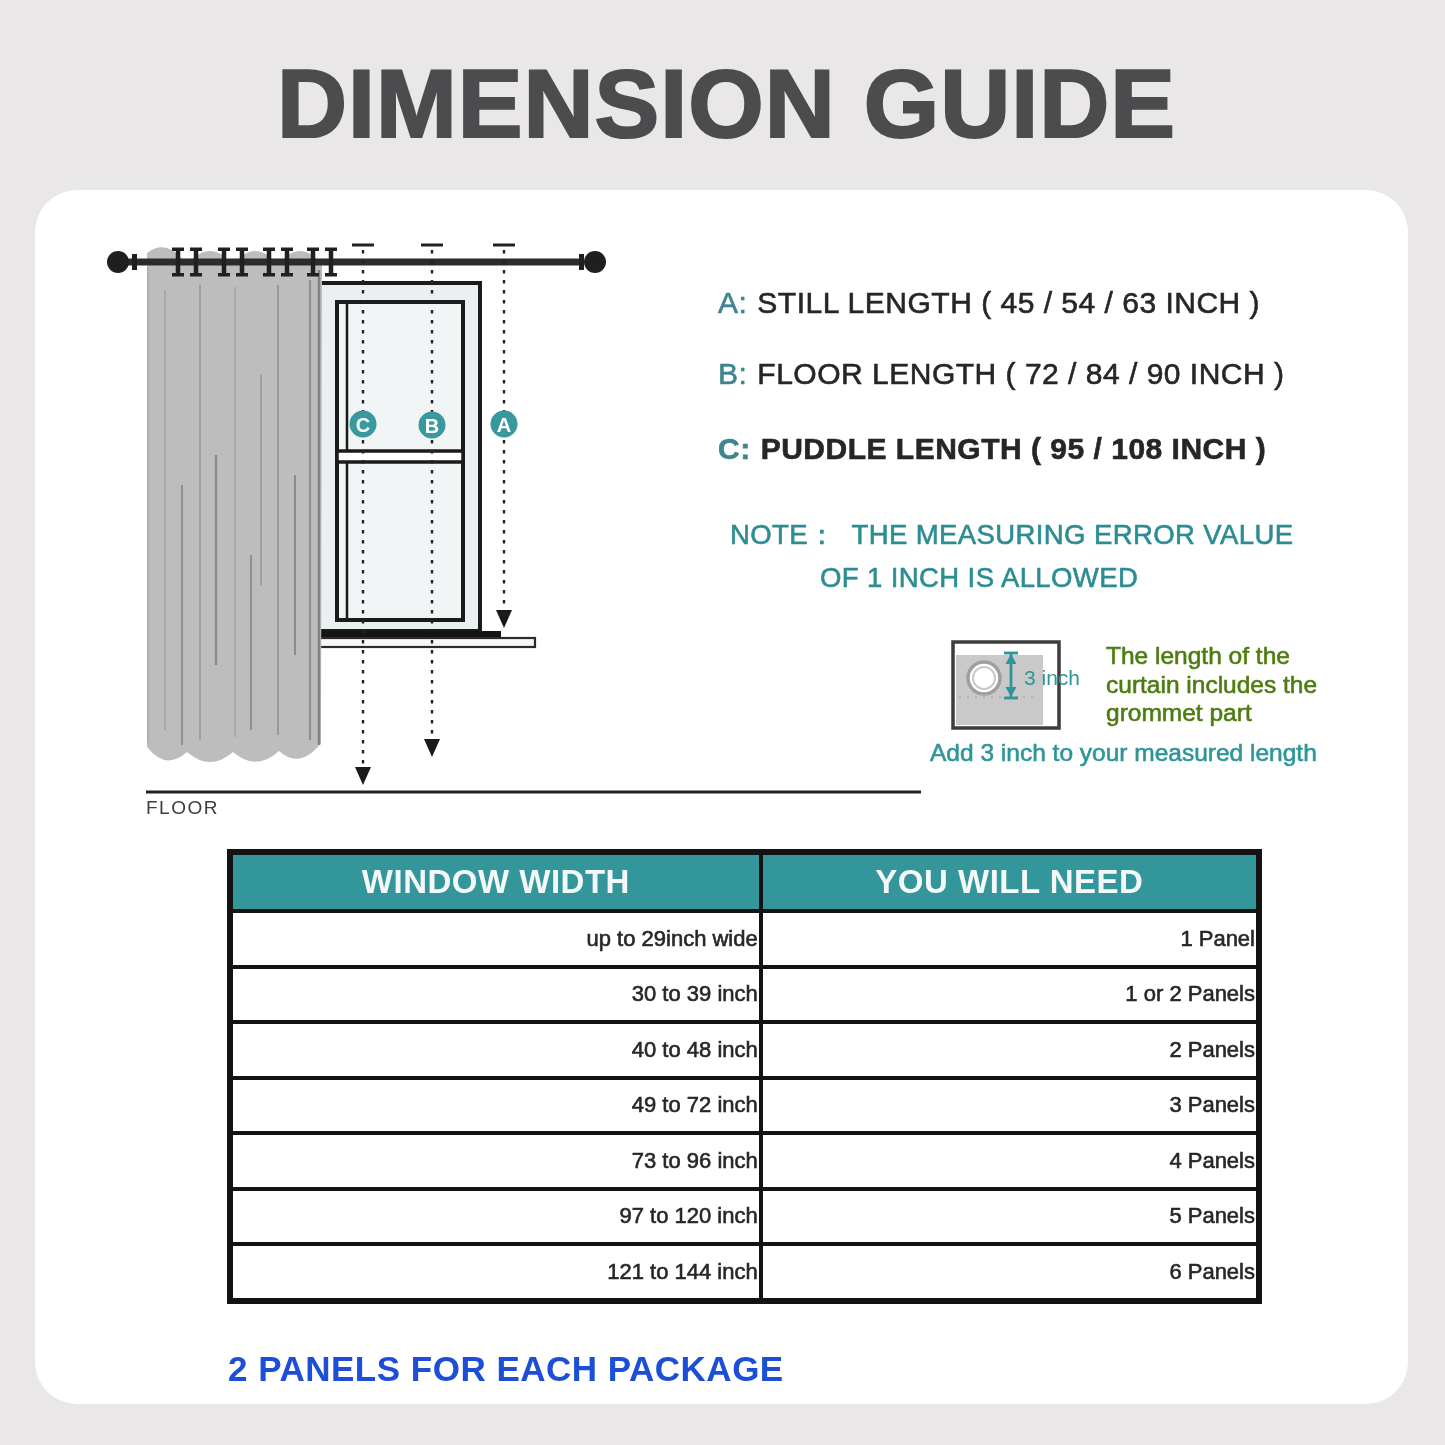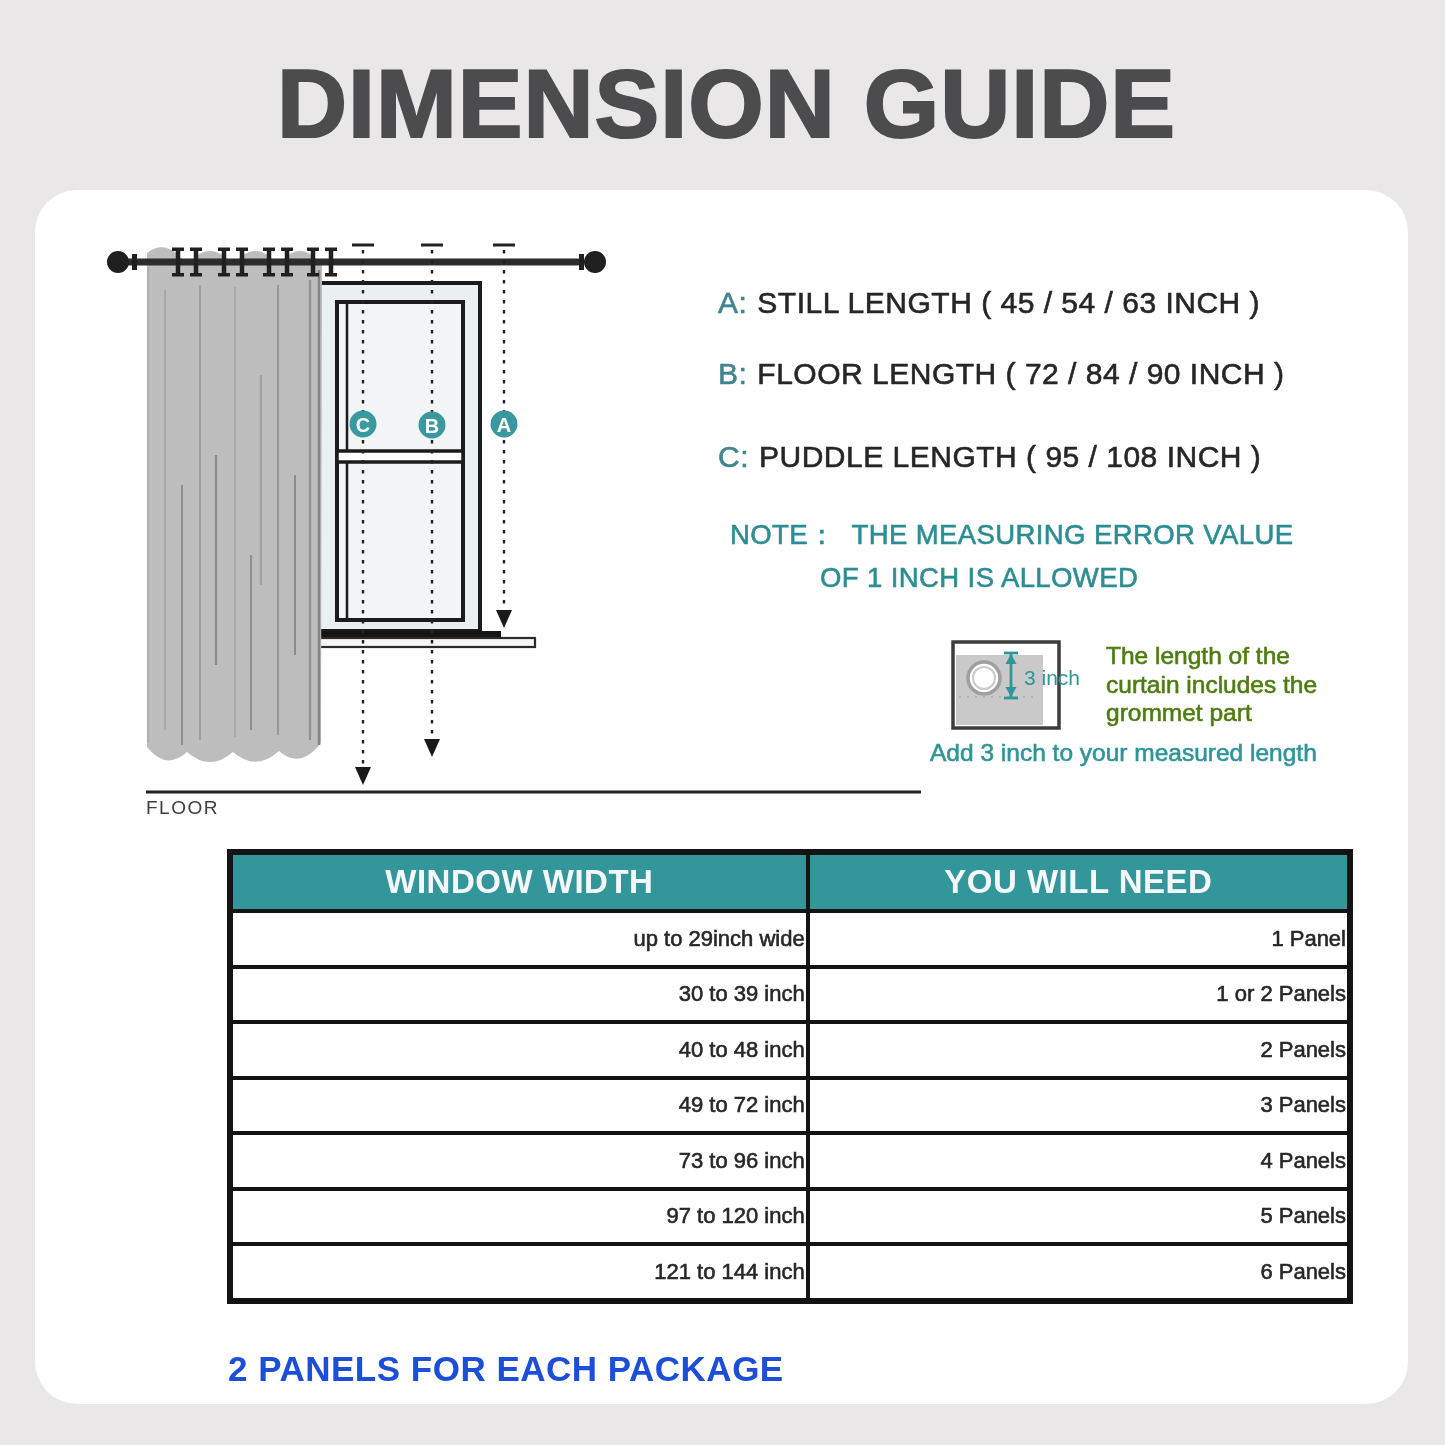--- a/index.html
+++ b/index.html
@@ -9,31 +9,31 @@
   .title{position:absolute;left:0;top:44px;width:1445px;margin:4px;text-align:center;
          font-size:97px;font-weight:bold;color:#4c4c4e;letter-spacing:1px;
          -webkit-text-stroke:2.2px #4c4c4e;}
   .med{-webkit-text-stroke:0.6px currentColor;}
   .illu{position:absolute;left:90px;top:225px;width:850px;height:600px;}
   svg text{font-family:"Liberation Sans",sans-serif;}
 
   .specs{position:absolute;left:718px;top:286px;}
   .spec-line{position:absolute;left:0;white-space:nowrap;font-size:30px;color:#262626;letter-spacing:0.5px;}
   .spec-line .pfx{color:#3e858e;margin-right:10px;}
-  .spec-a{top:0px;} .spec-b{top:71px;} .spec-c{top:154px;}
+  .spec-a{top:0px;} .spec-b{top:71px;} .spec-c{top:146px;font-weight:bold;}
 
   .note-line{position:absolute;font-size:27.5px;color:#2c8d92;letter-spacing:0.4px;white-space:pre;margin-left:8px;}
   .note-1{left:722px;top:517px;}
   .note-2{left:812px;top:562px;}
 
   .grommet-inset{position:absolute;left:945px;top:634px;width:370px;height:135px;}
   .grommet-desc{position:absolute;left:1106px;top:642px;width:212px;font-size:24.5px;line-height:1.17;color:#4d7c0f;}
   .grommet-add{position:absolute;left:930px;top:739px;font-size:24.5px;color:#2f9598;white-space:nowrap;}
 
-  table.panel-table{position:absolute;left:227px;top:849px;width:1126px;border-collapse:collapse;
+  table.panel-table{position:absolute;left:227px;top:849px;width:1035px;border-collapse:collapse;
                     border:6px solid #131313;table-layout:fixed;}
   table.panel-table th{width:51.6%;height:52px;background:#33969b;color:#f4f8f8;
                     font-size:33px;font-weight:bold;letter-spacing:0.5px;border:4px solid #131313;text-align:center;}
   table.panel-table th:last-child{width:48.4%;}
   table.panel-table td{height:49.5px;background:#ffffff;color:#272727;font-size:22px;
                     border:4px solid #131313;text-align:right;}
   .footer-note{position:absolute;left:228px;top:1349px;font-size:35px;font-weight:bold;
                color:#1d4ed8;letter-spacing:0.5px;white-space:nowrap;}
 </style>
 </head>

